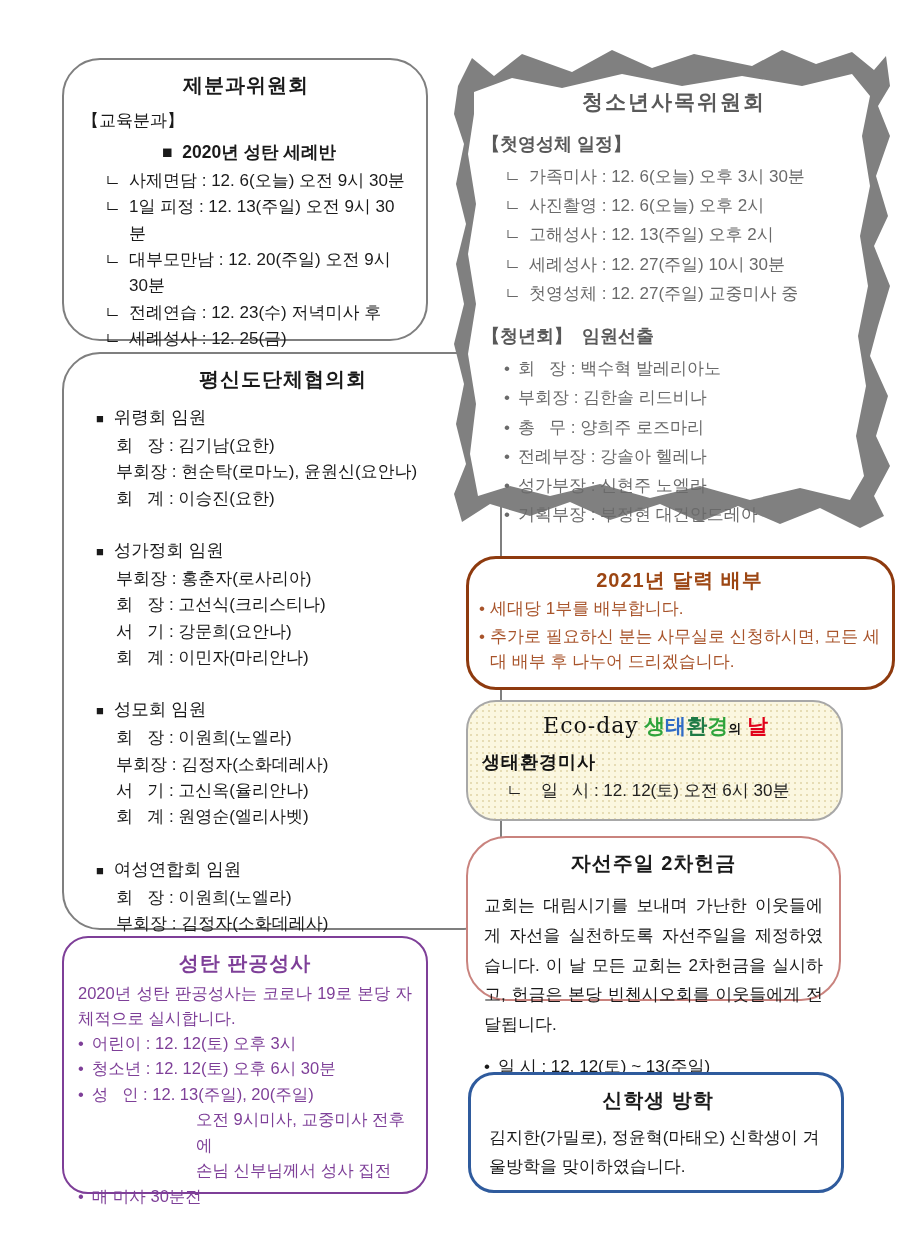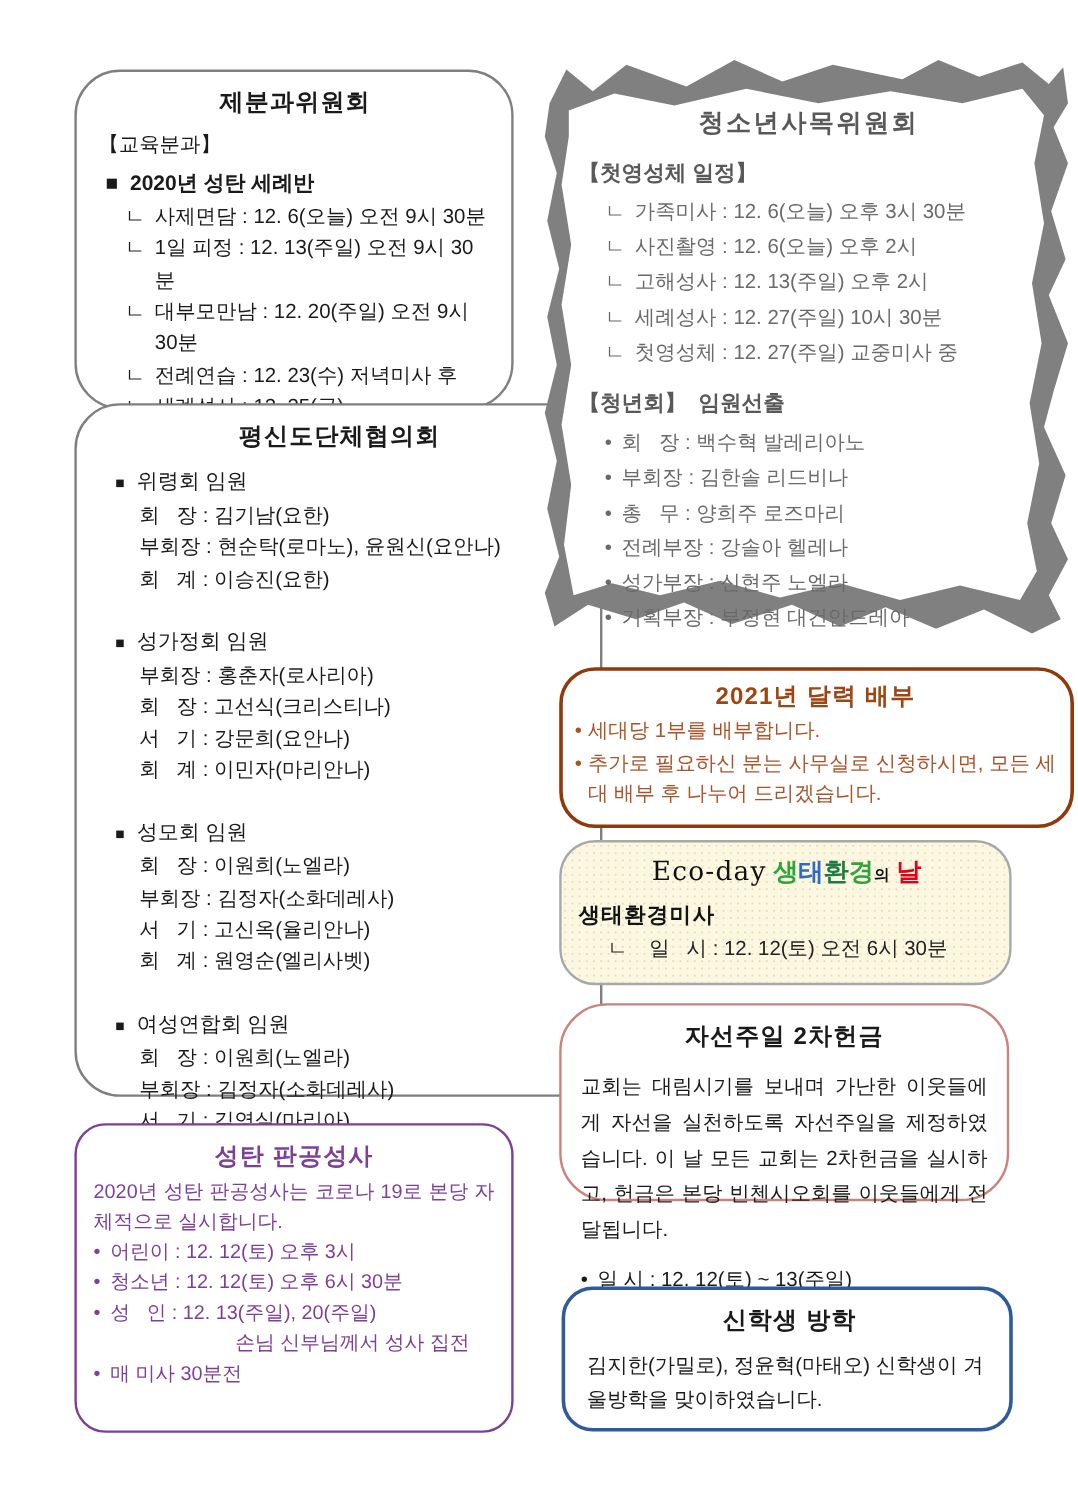--- a/index.html
+++ b/index.html
@@ -7,26 +7,26 @@
     position:relative;width:898px;height:1252px;background:#ffffff;overflow:hidden;
     font-family:"Liberation Sans",sans-serif;color:#1a1a1a;
   }
   .card{position:absolute;box-sizing:border-box;background:#fff;}
   .card-title{text-align:center;font-weight:bold;font-size:20px;letter-spacing:1px;padding-top:10px;}
   .pre{white-space:pre-wrap;}
 
   
   .graybox{border:2px solid #7f7f7f;border-radius:38px;}
   #box-subcommittee{left:62px;top:58px;width:366px;height:283px;padding:2px 16px 16px 18px;}
-  #box-laycouncil{left:62px;top:336px;width:440px;height:578px;padding:2px 16px 0 18px;}
+  #box-laycouncil{left:62px;top:352px;width:440px;height:578px;padding:2px 16px 0 18px;}
 
   .sec-label{font-size:17px;margin:10px 0 4px 0;}
   .line{display:flex;align-items:flex-start;font-size:17px;line-height:1.55;}
   .line .m{flex:0 0 auto;padding-right:8px;}
-  .head-line{font-size:17.5px;font-weight:bold;margin:8px 0 4px 6px;}
+  .head-line{font-size:17.5px;font-weight:bold;margin:8px 0 4px 6px;text-align:center;}
   .indent1{margin-left:22px;}
   .indent2{margin-left:52px;}
   .member{margin-left:34px;}
   .group{margin-top:12px;}
   .group-head{font-size:17.5px;margin-left:14px;margin-bottom:4px;}
   .group-head .sq{font-size:13px;margin-right:10px;}
 
   
   #box-confession{left:62px;top:936px;width:366px;height:258px;border:2px solid #7e3f98;border-radius:26px;
     color:#7e3f98;padding:2px 14px 0 14px;}
@@ -161,20 +161,23 @@
       </div>
     <div class="line">
         <span class="m">•</span>
         <span class="pre">청소년 : 12. 12(토) 오후 6시 30분</span>
       </div>
     <div class="line">
         <span class="m">•</span>
         <span class="pre">성   인 : 12. 13(주일), 20(주일)</span>
       </div>
     <div class="line cont">
+        <span class="pre">오전 9시미사, 교중미사 전후에</span>
+      </div>
+    <div class="line cont">
         <span class="pre">손님 신부님께서 성사 집전</span>
       </div>
     <div class="line">
         <span class="m">•</span>
         <span class="pre">매 미사 30분전</span>
       </div>
   </div>
 
   <div id="scrap-wrap">
     <svg width="446" height="500" viewBox="0 0 446 500">

